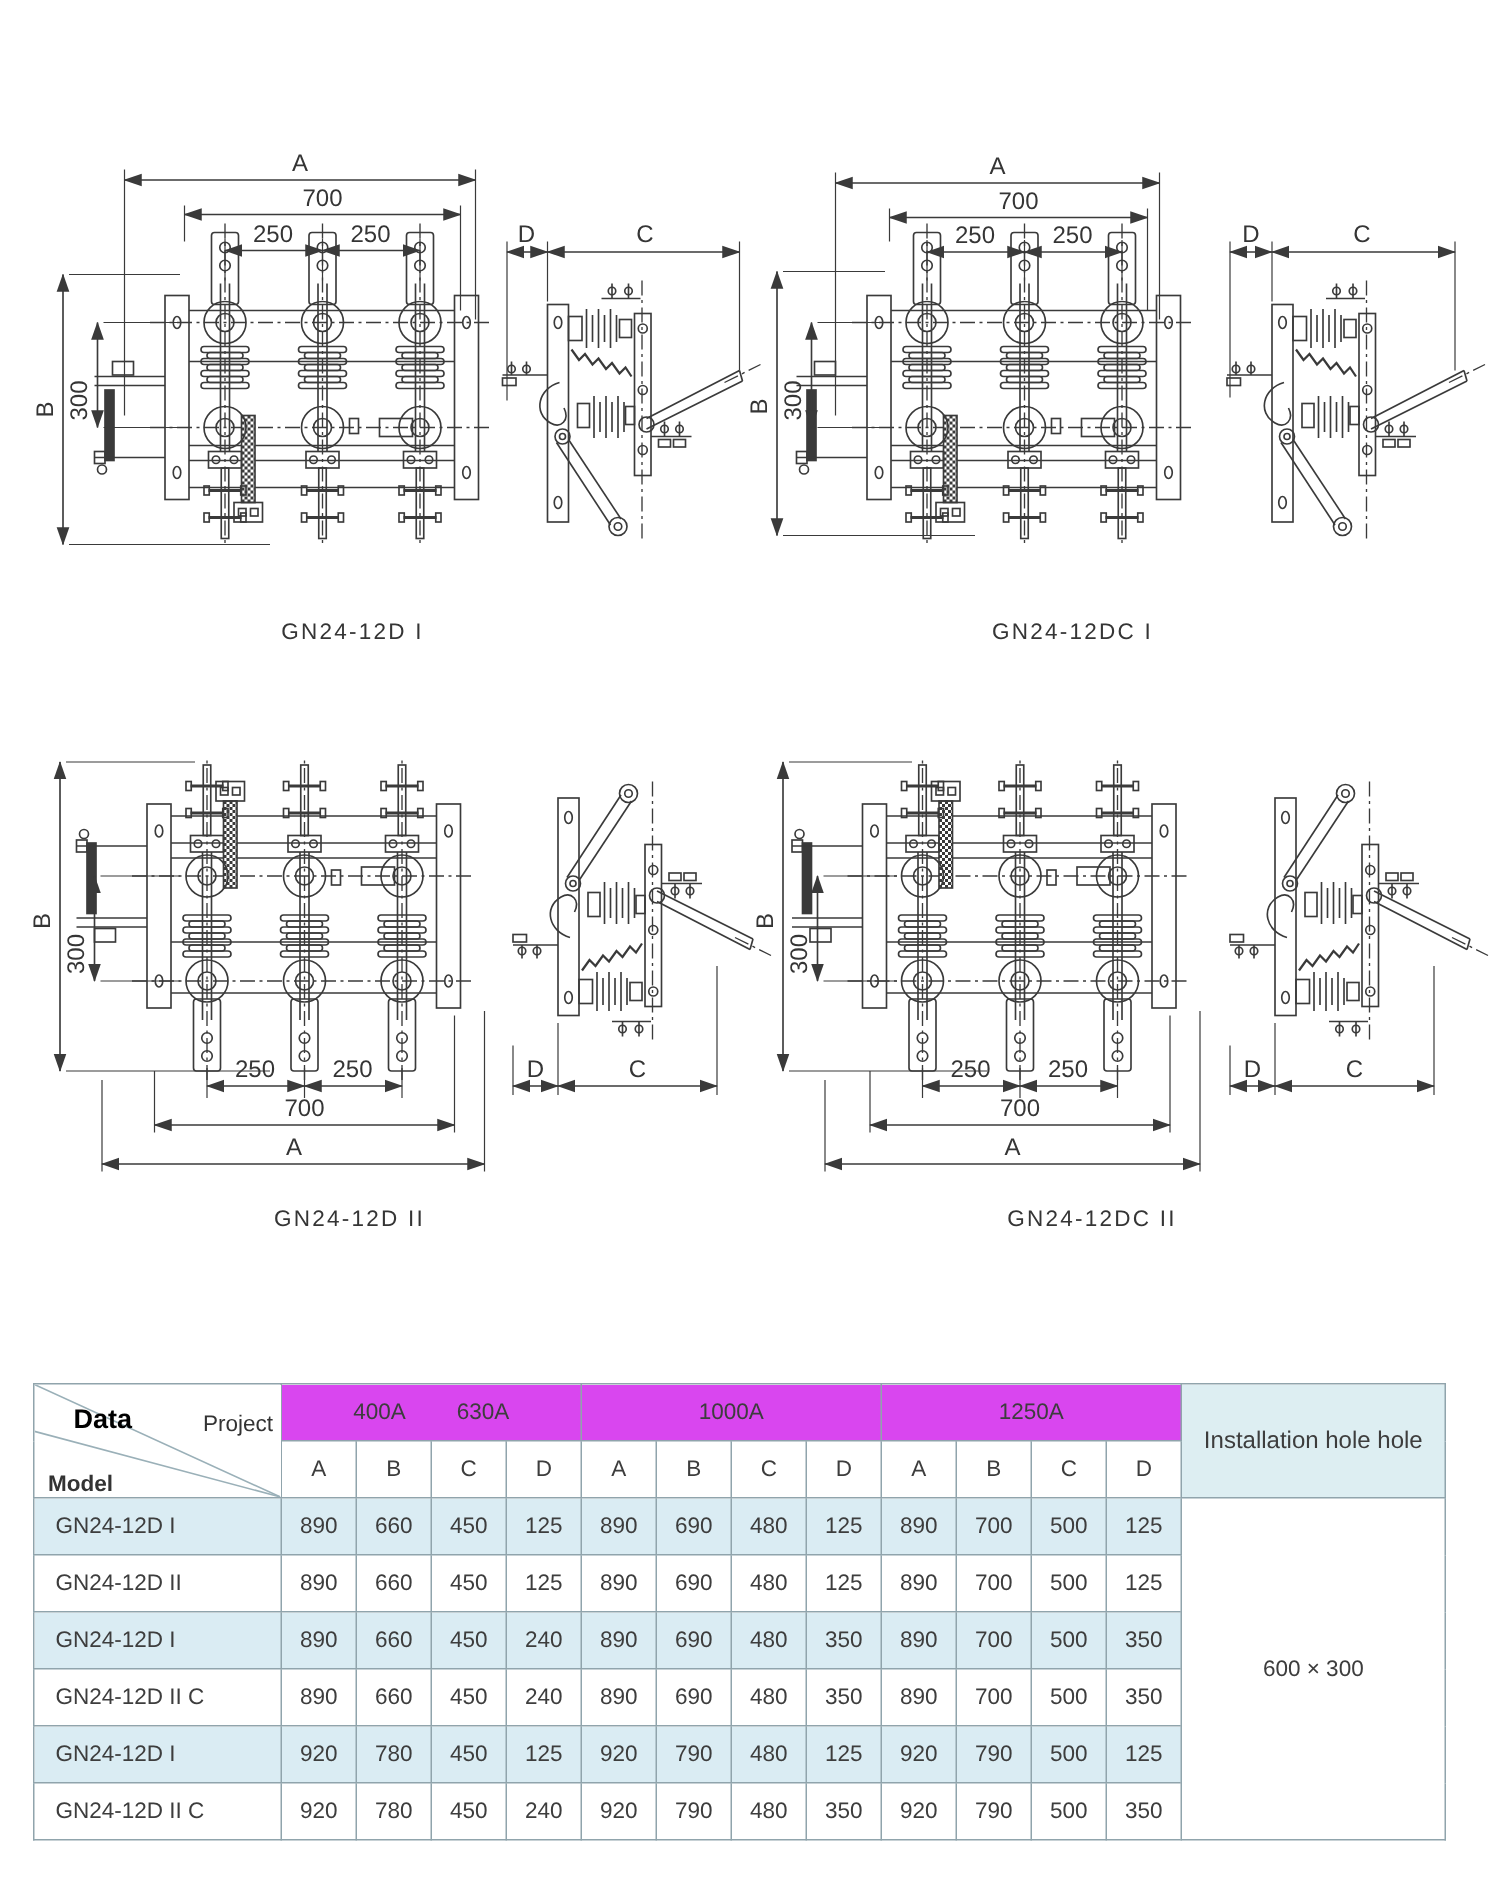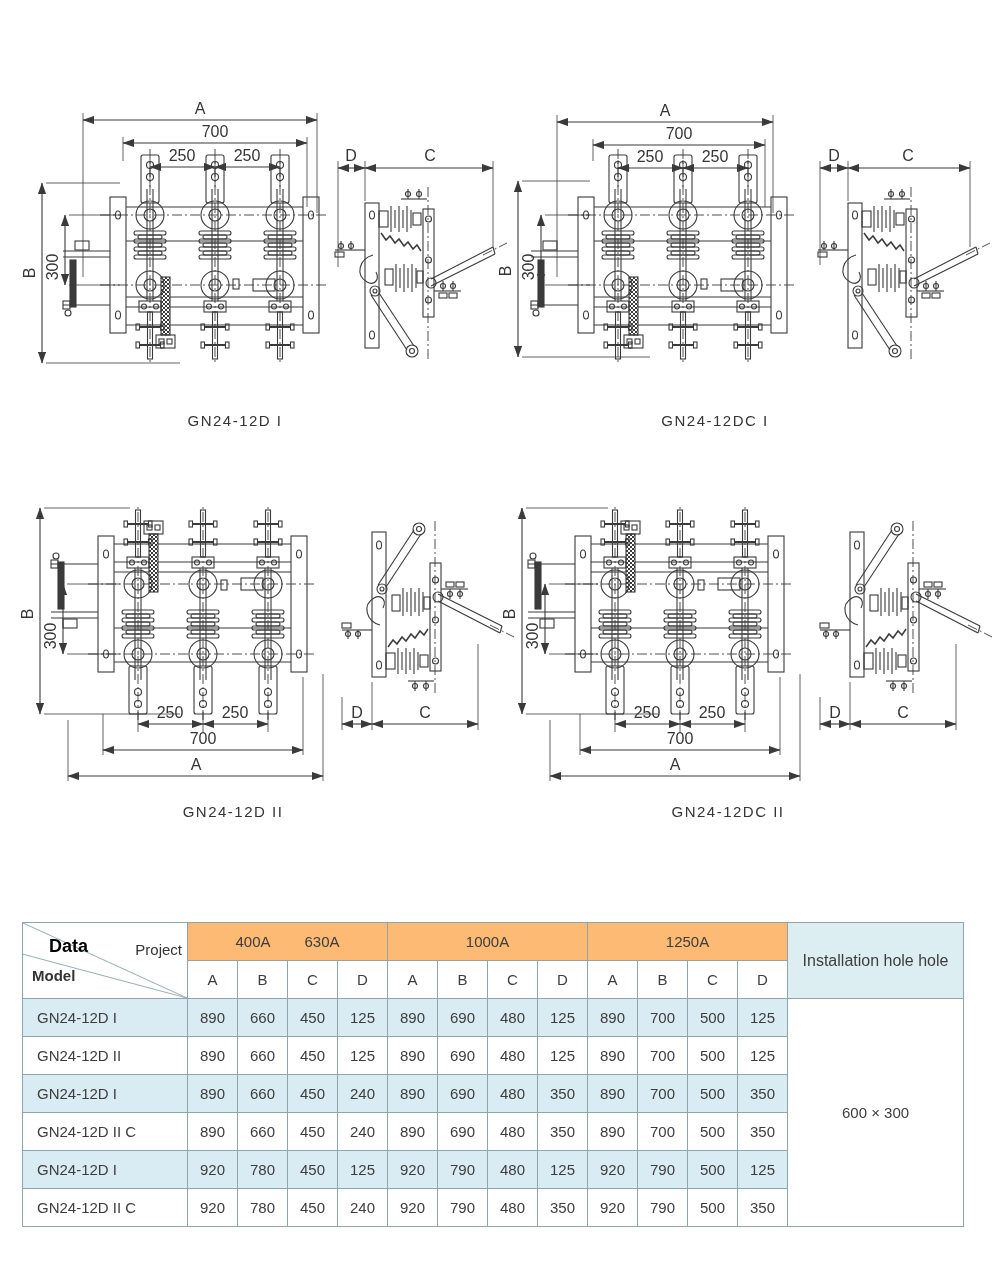--- a/index.html
+++ b/index.html
@@ -14,28 +14,28 @@
   .dimtxt{font-size:16px;fill:#353535;}
   .cap{font-size:15px;letter-spacing:1.5px;fill:#353535;}
   .mid{text-anchor:middle;}
   
   .spec-table{position:absolute;left:22px;top:922px;width:941px;border-collapse:collapse;
               table-layout:fixed;font-size:15px;color:#3d3d3d;}
   .spec-table td{border:1px solid #90a4ac;text-align:center;padding:0;background:#ffffff;
                  height:37px;overflow:hidden;}
   .spec-table thead tr{height:36px;}
   .spec-table tbody tr{height:37px;}
-  td.blue{background:#fdba74;}
+  td.blue{background:#d946ef;}
   tr.alt td.model, tr.alt td.val{background:#daecf3;}
   td.model{text-align:left;padding-left:14px;}
   td.corner{position:relative;background:#ffffff;}
   td.corner svg{position:absolute;left:0;top:0;width:100%;height:100%;}
   .c-data{position:absolute;left:26px;top:13px;font-size:18px;font-weight:bold;color:#000000;}
   .c-project{position:absolute;right:5px;top:5px;font-size:15px;color:#333;margin-top:13px;}
-  .c-model{position:absolute;left:9px;bottom:14px;font-size:15px;font-weight:600;color:#333;}
+  .c-model{position:absolute;left:9px;bottom:0;font-size:15px;font-weight:600;color:#333;}
   td.install-h{background:#ddeef2;font-size:16px;}
   td.install-v{background:#ffffff;font-size:15px;}
   .gap{display:inline-block;width:34px;}
 </style>
 </head>
 <body>
 
 <div class="canvas">
 
   <svg width="0" height="0" style="position:absolute" aria-hidden="true">

